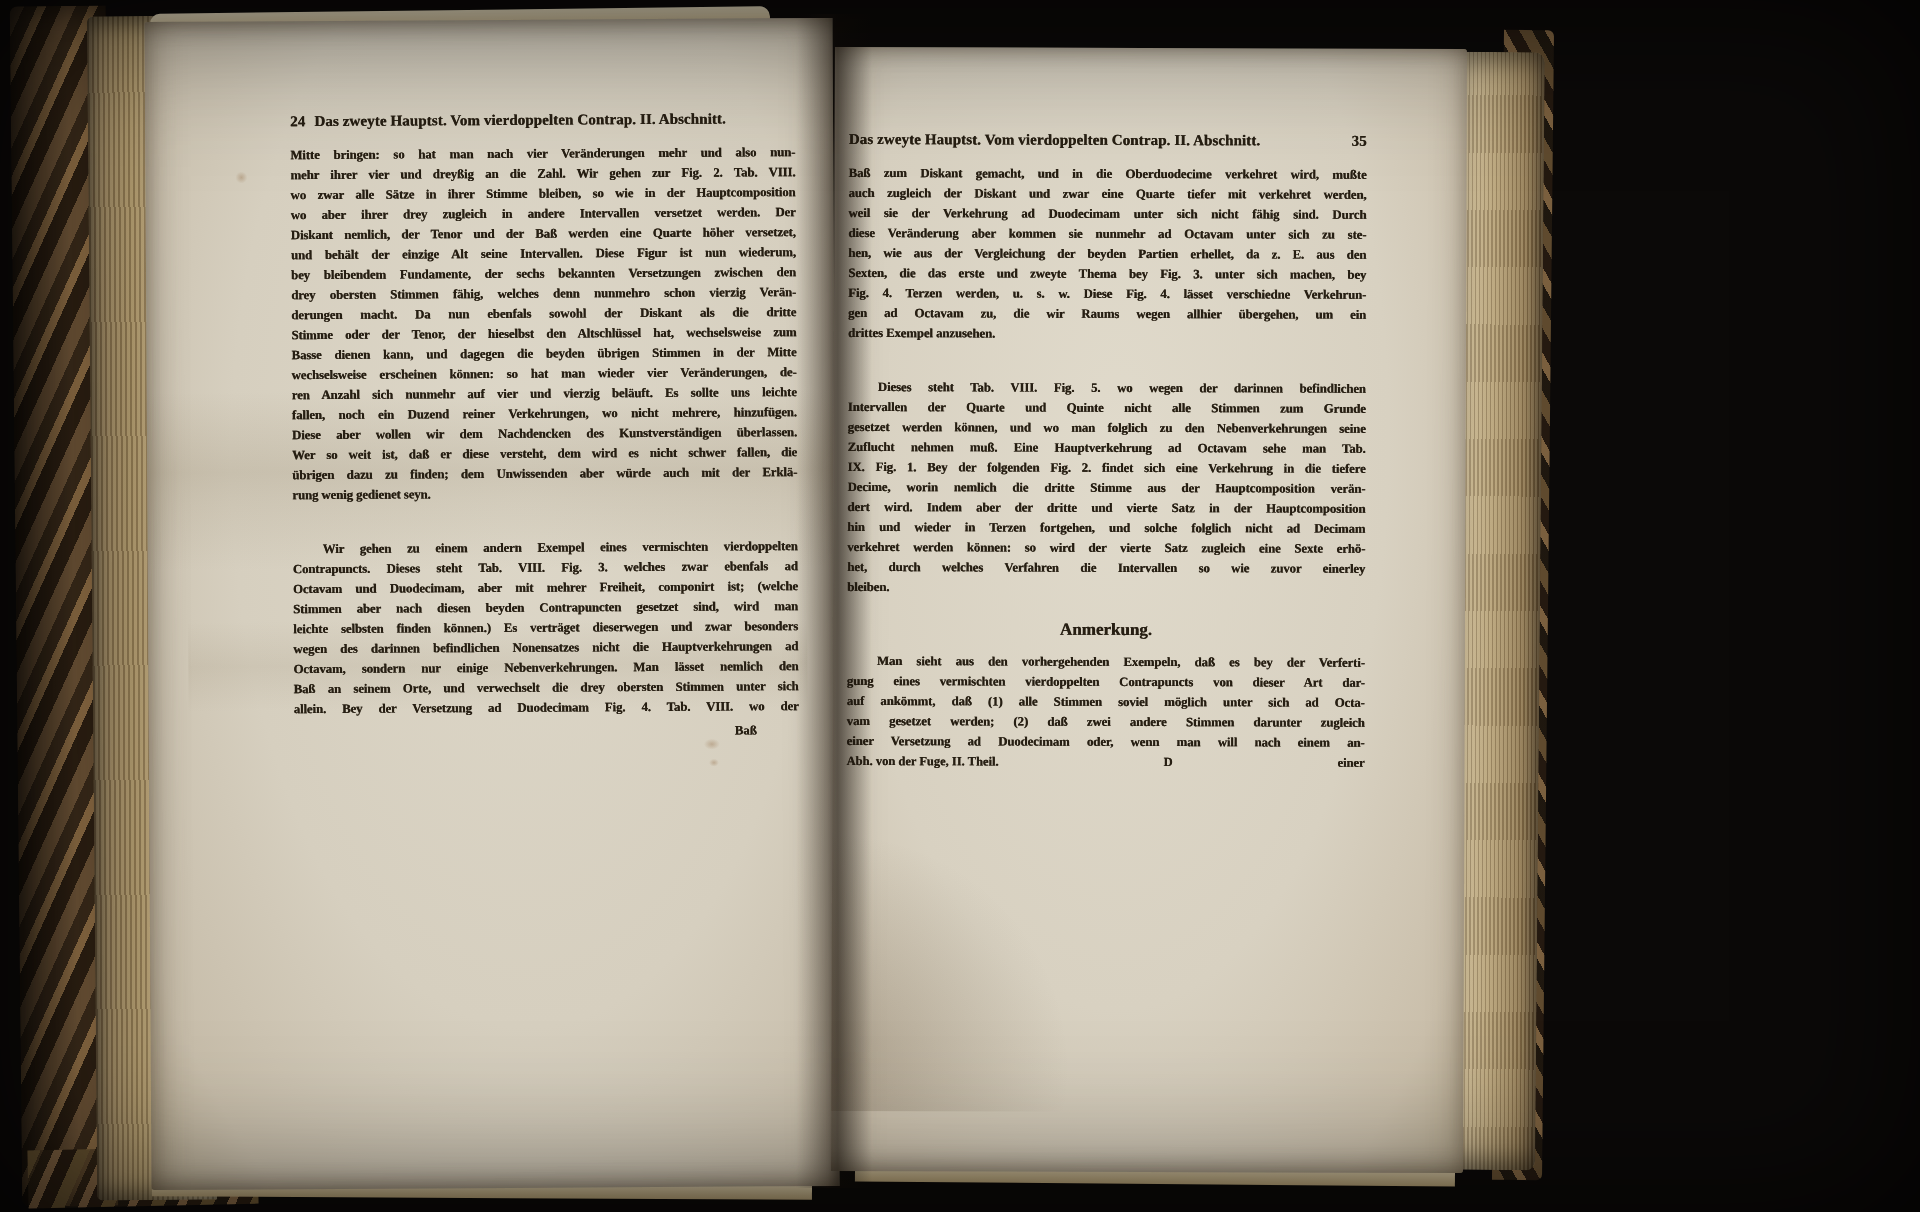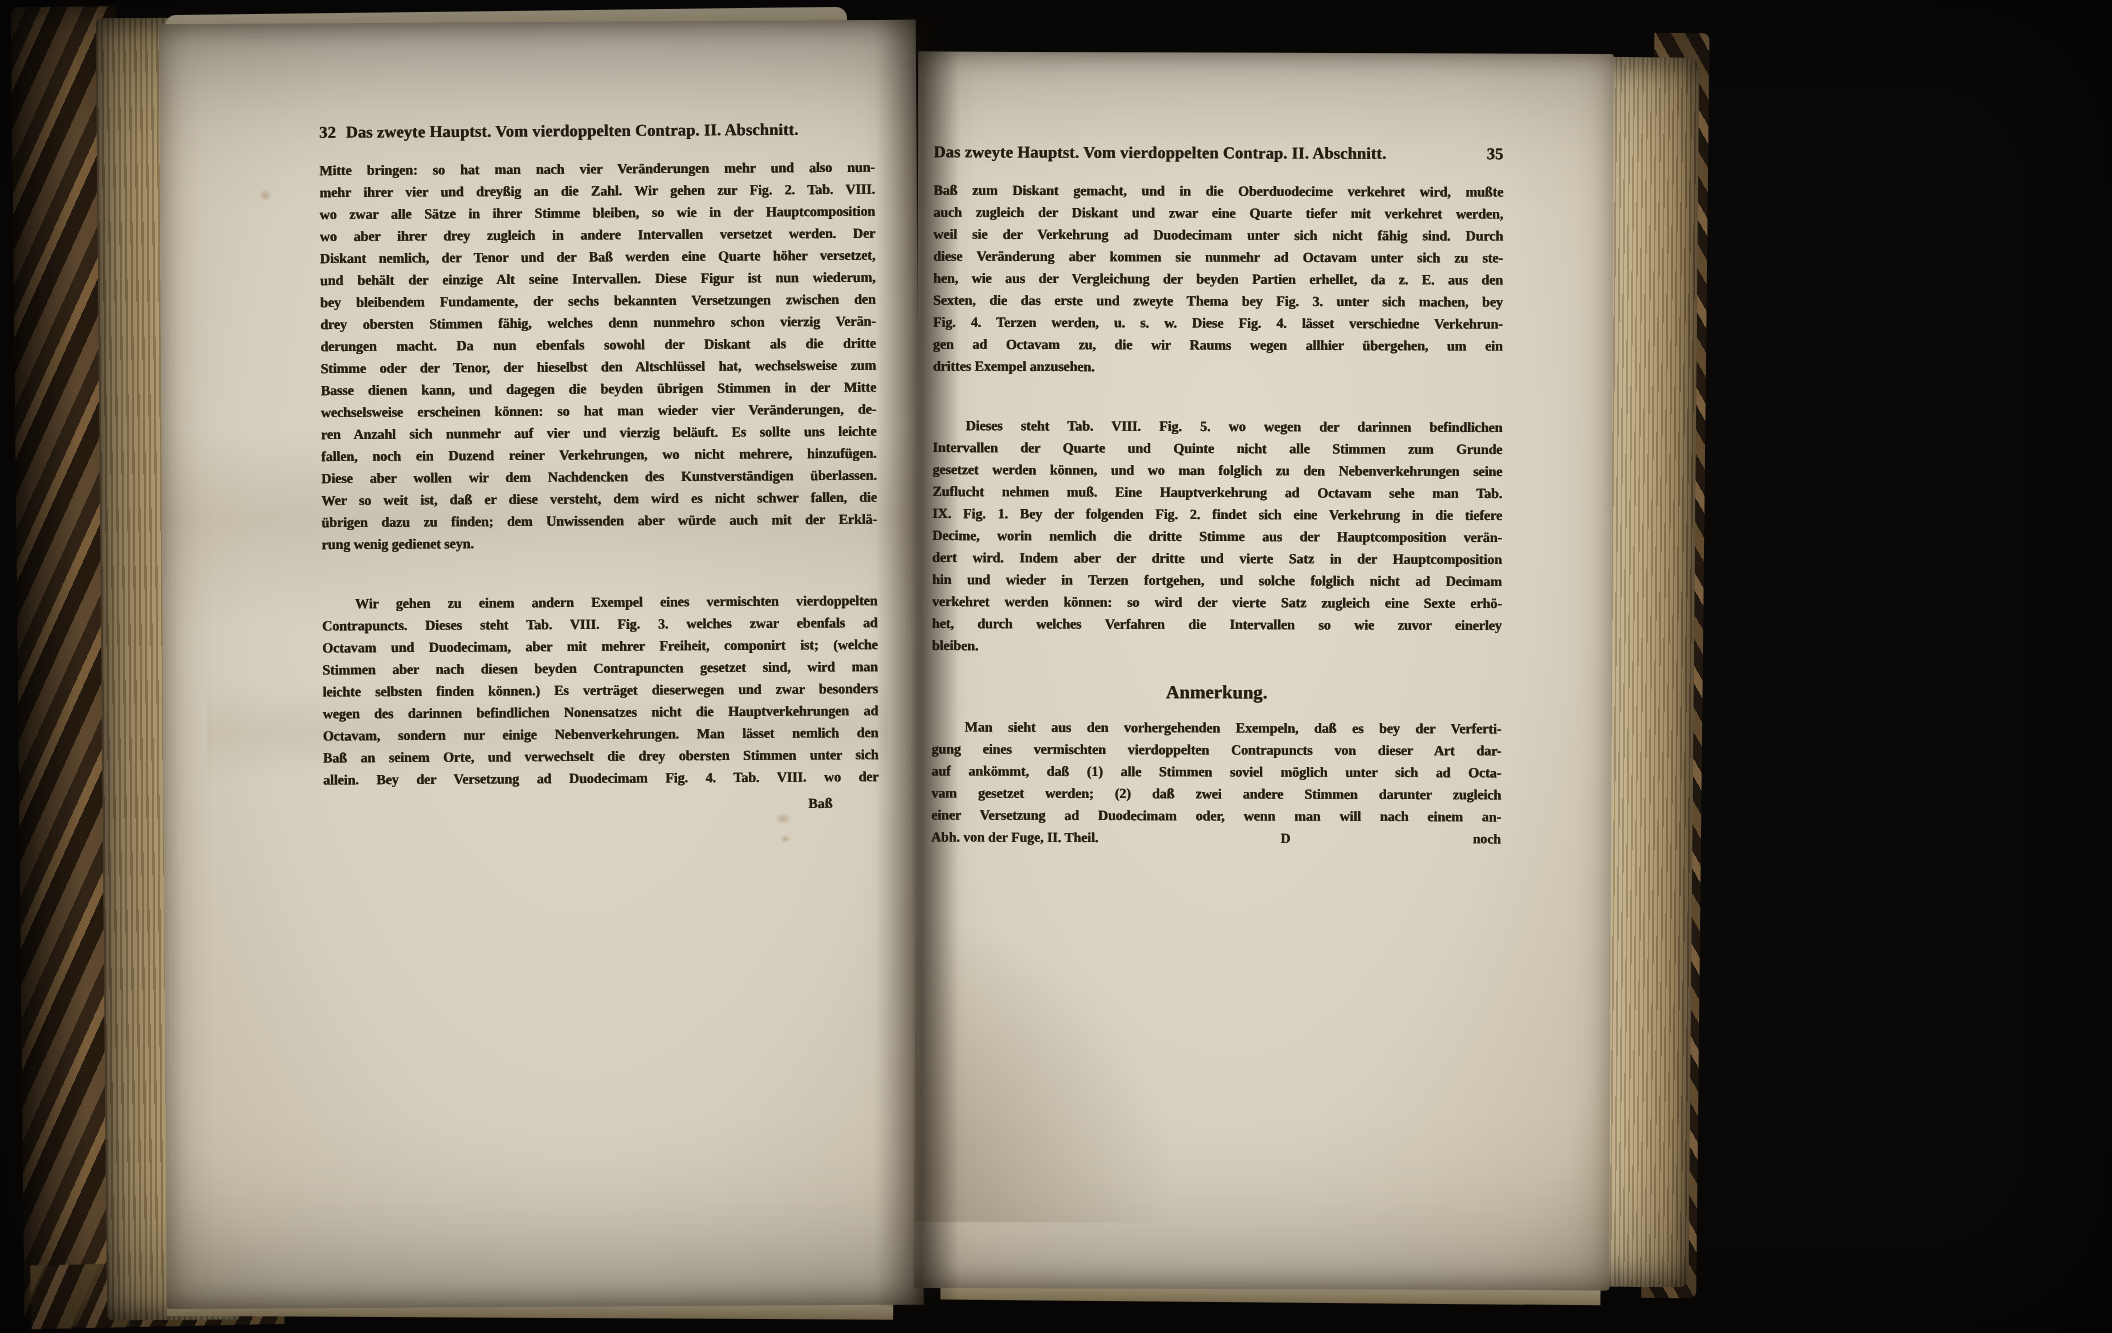--- a/index.html
+++ b/index.html
@@ -136,21 +136,21 @@
   <div class="underpage up-br"></div>
 
   <div class="page page-left">
     <div class="stain stain-l1"></div>
     <div class="stain stain-l2"></div>
     <div class="dot dot-a"></div>
     <div class="dot dot-b"></div>
     <div class="dot dot-c"></div>
     <div class="page-inner">
       <div class="running-header">
-        <span class="pagenum">32</span>
+        <span class="pagenum">24</span>
         <span class="header-title">Das zweyte Hauptst. Vom vierdoppelten Contrap. II. Abschnitt.</span>
       </div>
       <div class="para">
           <div class="tline">Mitte bringen: so hat man nach vier Veränderungen mehr und also nun-</div>
           <div class="tline">mehr ihrer vier und dreyßig an die Zahl.  Wir gehen zur Fig. 2. Tab. VIII.</div>
           <div class="tline">wo zwar alle Sätze in ihrer Stimme bleiben, so wie in der Hauptcomposition</div>
           <div class="tline">wo aber ihrer drey zugleich in andere Intervallen versetzet werden.  Der</div>
           <div class="tline">Diskant nemlich, der Tenor und der Baß werden eine Quarte höher versetzet,</div>
           <div class="tline">und behält der einzige Alt seine Intervallen.  Diese Figur ist nun wiederum,</div>
           <div class="tline">bey bleibendem Fundamente, der sechs bekannten Versetzungen zwischen den</div>
@@ -216,20 +216,20 @@
       <div class="para indent cont">
           <div class="tline">Man sieht aus den vorhergehenden Exempeln, daß es bey der Verferti-</div>
           <div class="tline">gung eines vermischten vierdoppelten Contrapuncts von dieser Art dar-</div>
           <div class="tline">auf ankömmt, daß (1) alle Stimmen soviel möglich unter sich ad Octa-</div>
           <div class="tline">vam gesetzet werden; (2) daß zwei andere Stimmen darunter zugleich</div>
           <div class="tline">einer Versetzung ad Duodecimam oder, wenn man will nach einem an-</div>
         </div>
       <div class="page-footer">
         <span>Abh. von der Fuge, II. Theil.</span>
         <span>D</span>
-        <span>noch</span>
+        <span>einer</span>
       </div>
     </div>
   </div>
 
   <div class="gutter-shadow"></div>
   <div class="vignette"></div>
 </div>
 
 </body></html>

